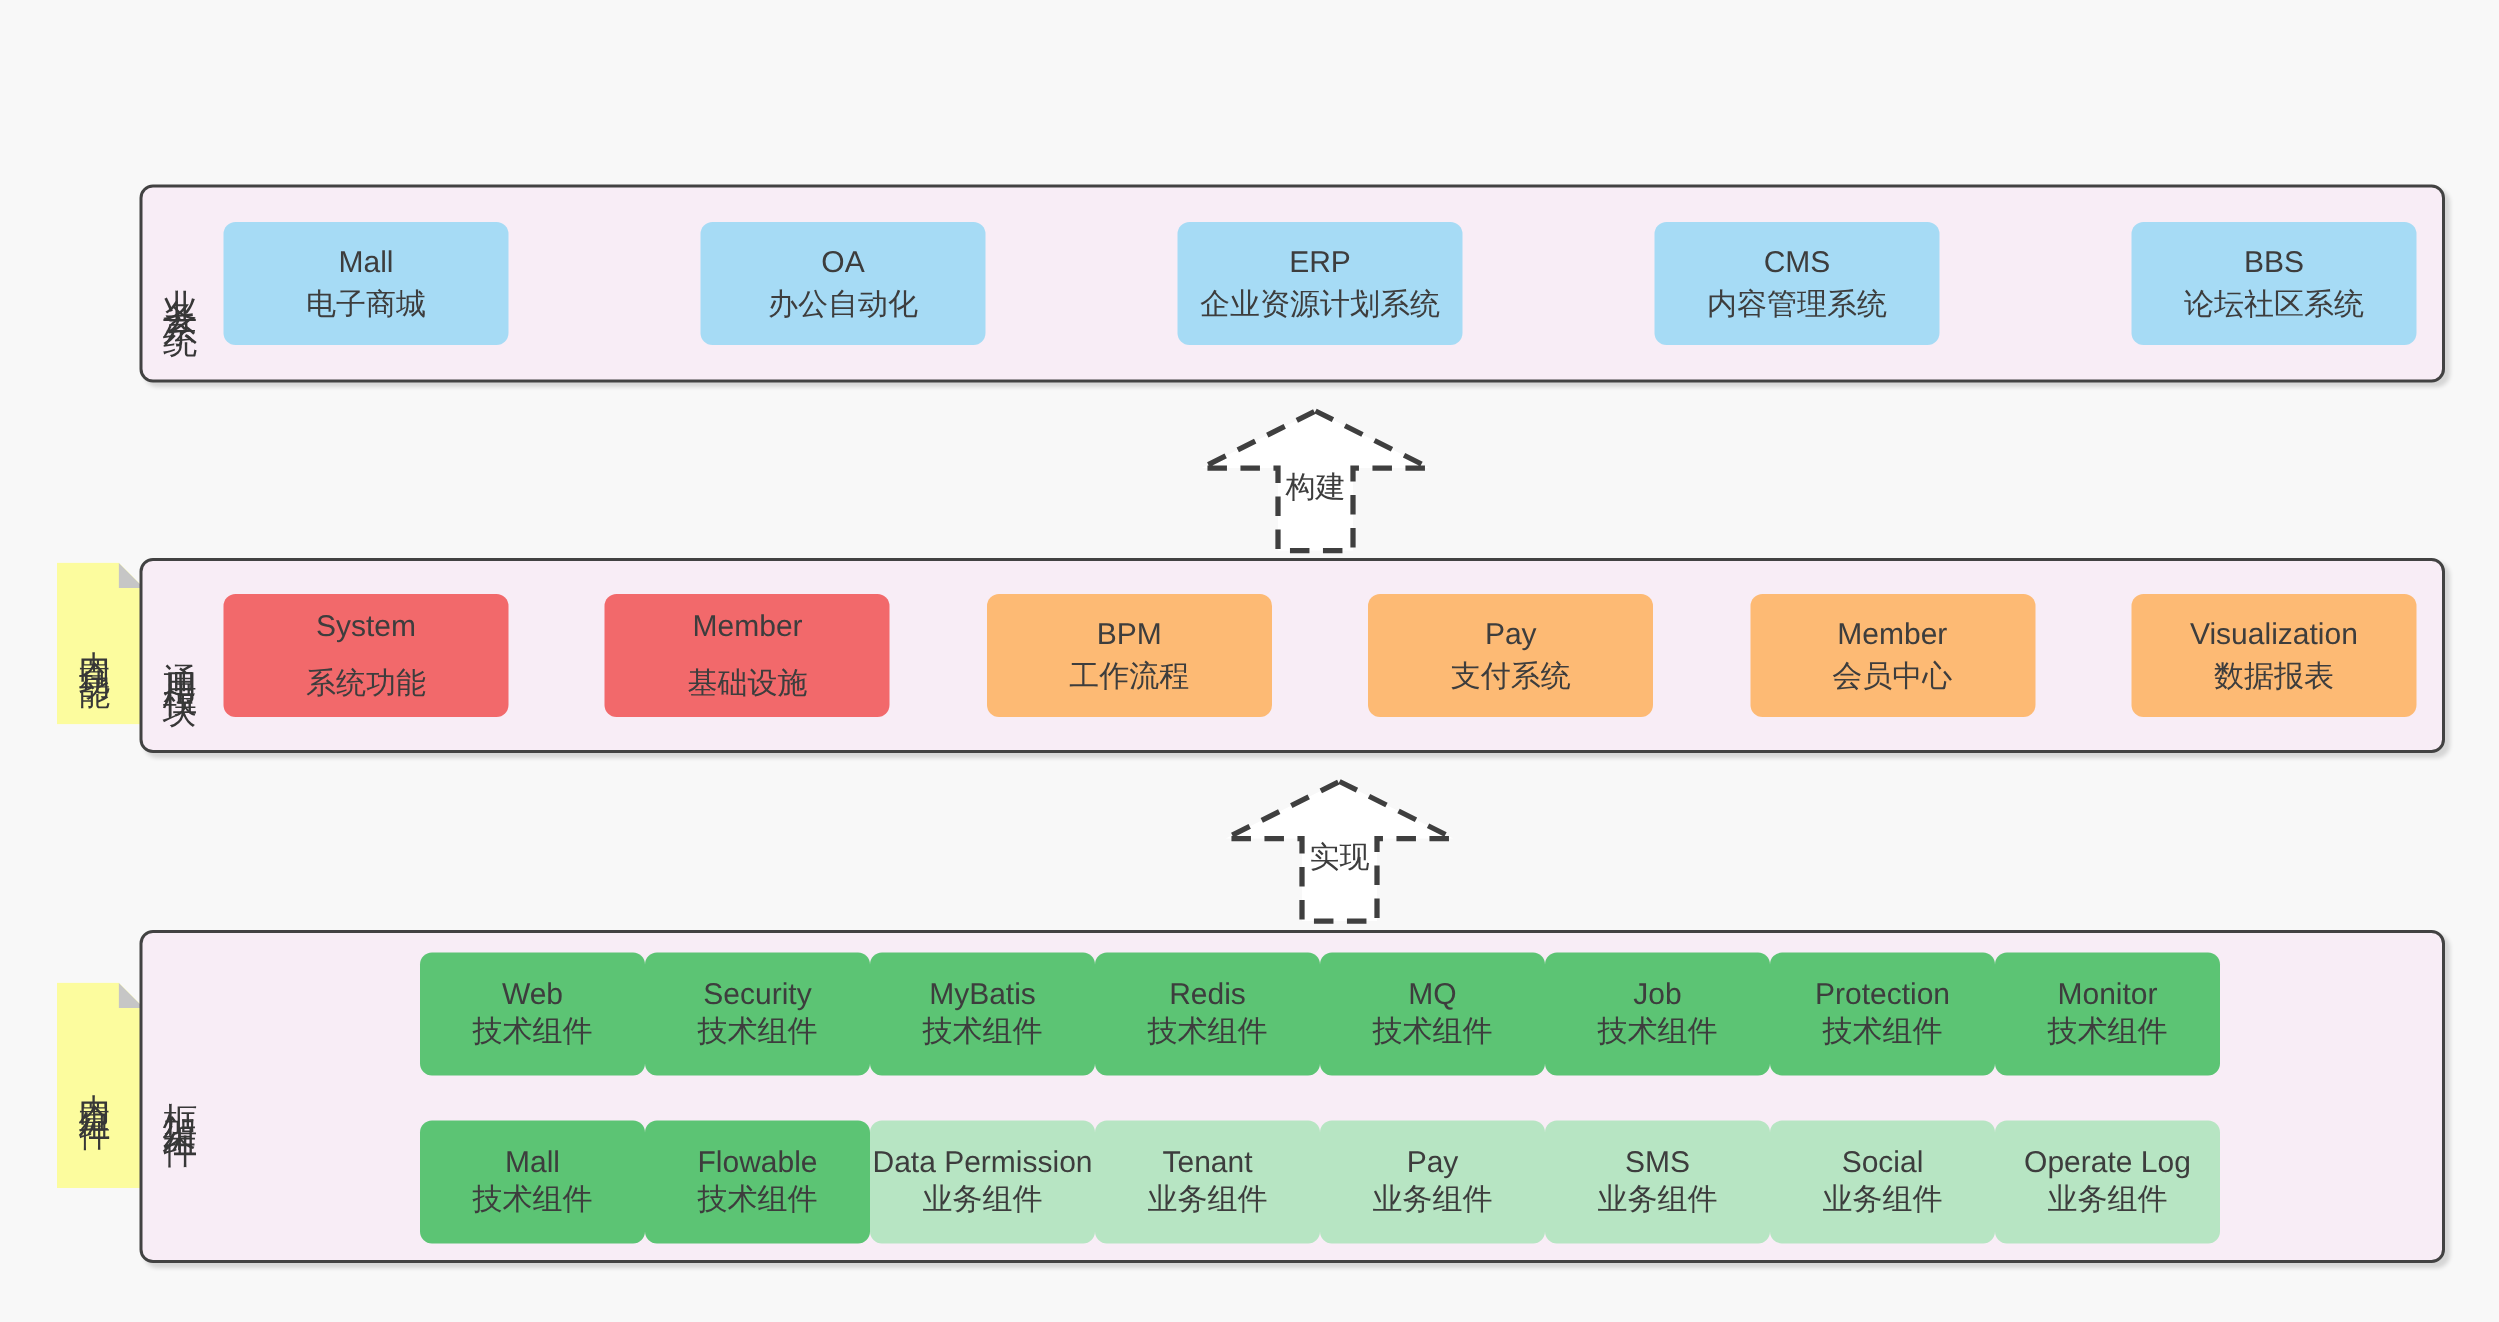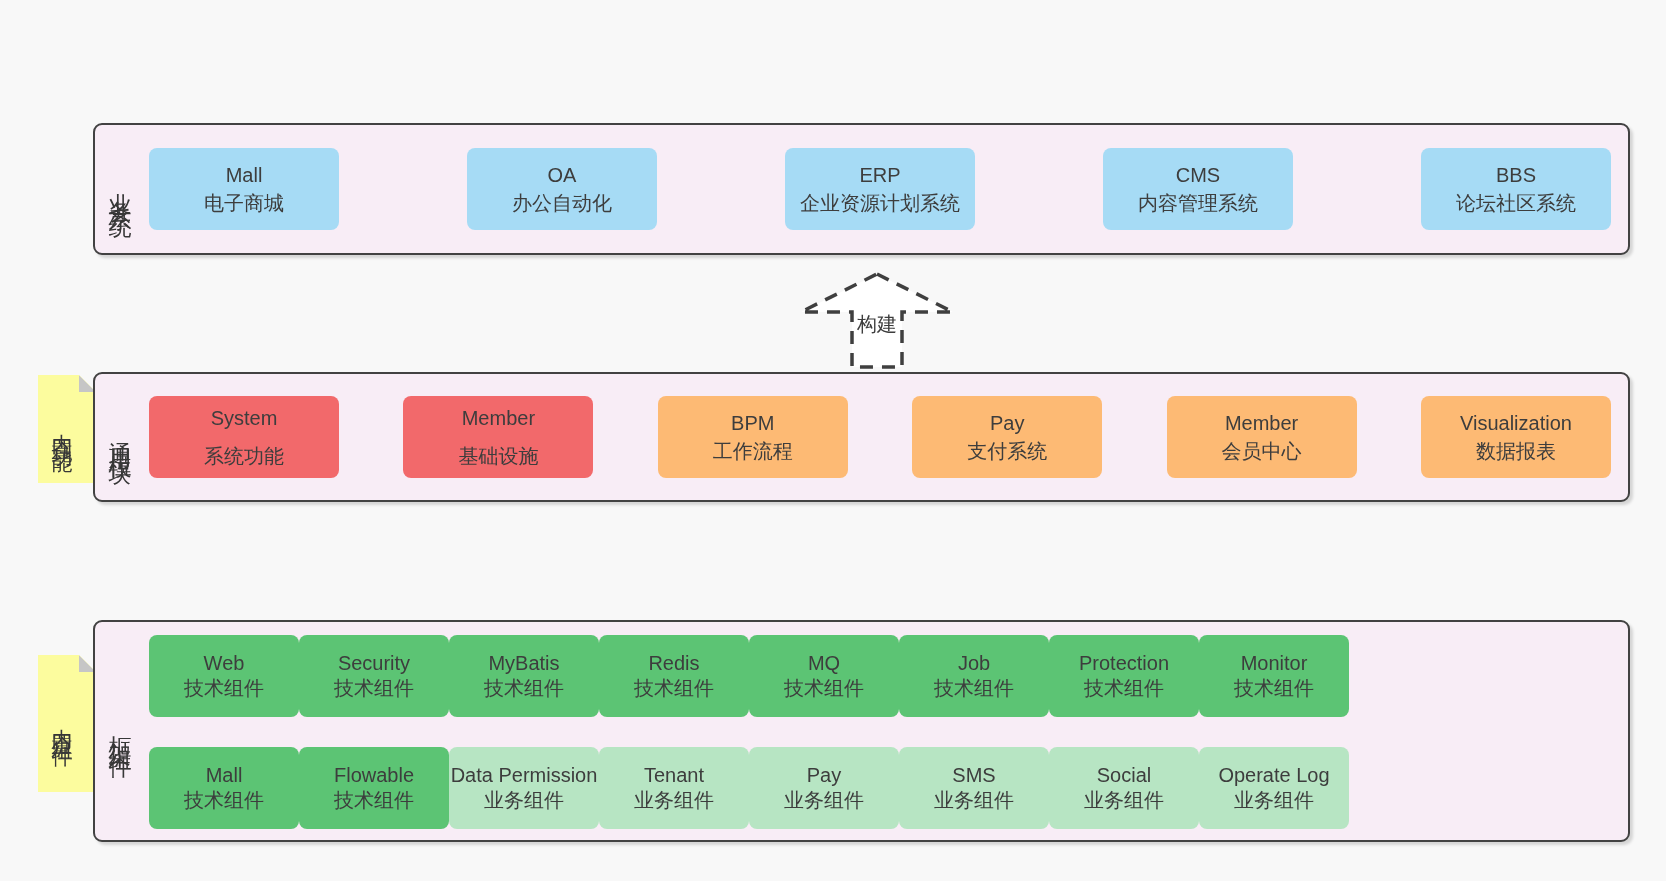--- a/index.html
+++ b/index.html
@@ -43,21 +43,21 @@
   .layer-content {
     flex: 1;
     display: flex;
     justify-content: space-between;
     align-items: center;
     padding: 0 17px 0 2px;
   }
   .layer3 .layer-content {
     flex-direction: column;
     justify-content: center;
-    align-items: flex-start;
+    align-items: center;
     gap: 30px;
     padding: 18px 17px 17px 2px;
   }
   .grid-row { display: flex; justify-content: space-between; }
 
   
   .box {
     height: 82px;
     border-radius: 8px;
     display: flex;
@@ -131,20 +131,26 @@
     <span class="sticky-text">内置组件</span>
   </div>
 
   <div class="arrow arrow1">
     <svg width="158" height="100" viewBox="0 0 158 100">
       <polygon points="79,3 155,41 104,41 104,96 54,96 54,41 3,41" fill="#ffffff" stroke="#3f3f3f" stroke-width="3.5" stroke-dasharray="13 9"></polygon>
       <text x="79" y="60" text-anchor="middle">构建</text>
     </svg>
   </div>
 
+  <div class="arrow arrow2">
+    <svg width="158" height="100" viewBox="0 0 158 100">
+      <polygon points="79,3 155,41 104,41 104,96 54,96 54,41 3,41" fill="#ffffff" stroke="#3f3f3f" stroke-width="3.5" stroke-dasharray="13 9"></polygon>
+      <text x="79" y="60" text-anchor="middle">实现</text>
+    </svg>
+  </div>
 
   <div class="layer layer1">
     <div class="layer-label">业务系统</div>
     <div class="layer-content">
       <div class="box blue w190">
         <span>Mall</span>
         <span>电子商城</span>
       </div>
       <div class="box blue w190">
         <span>OA</span>

